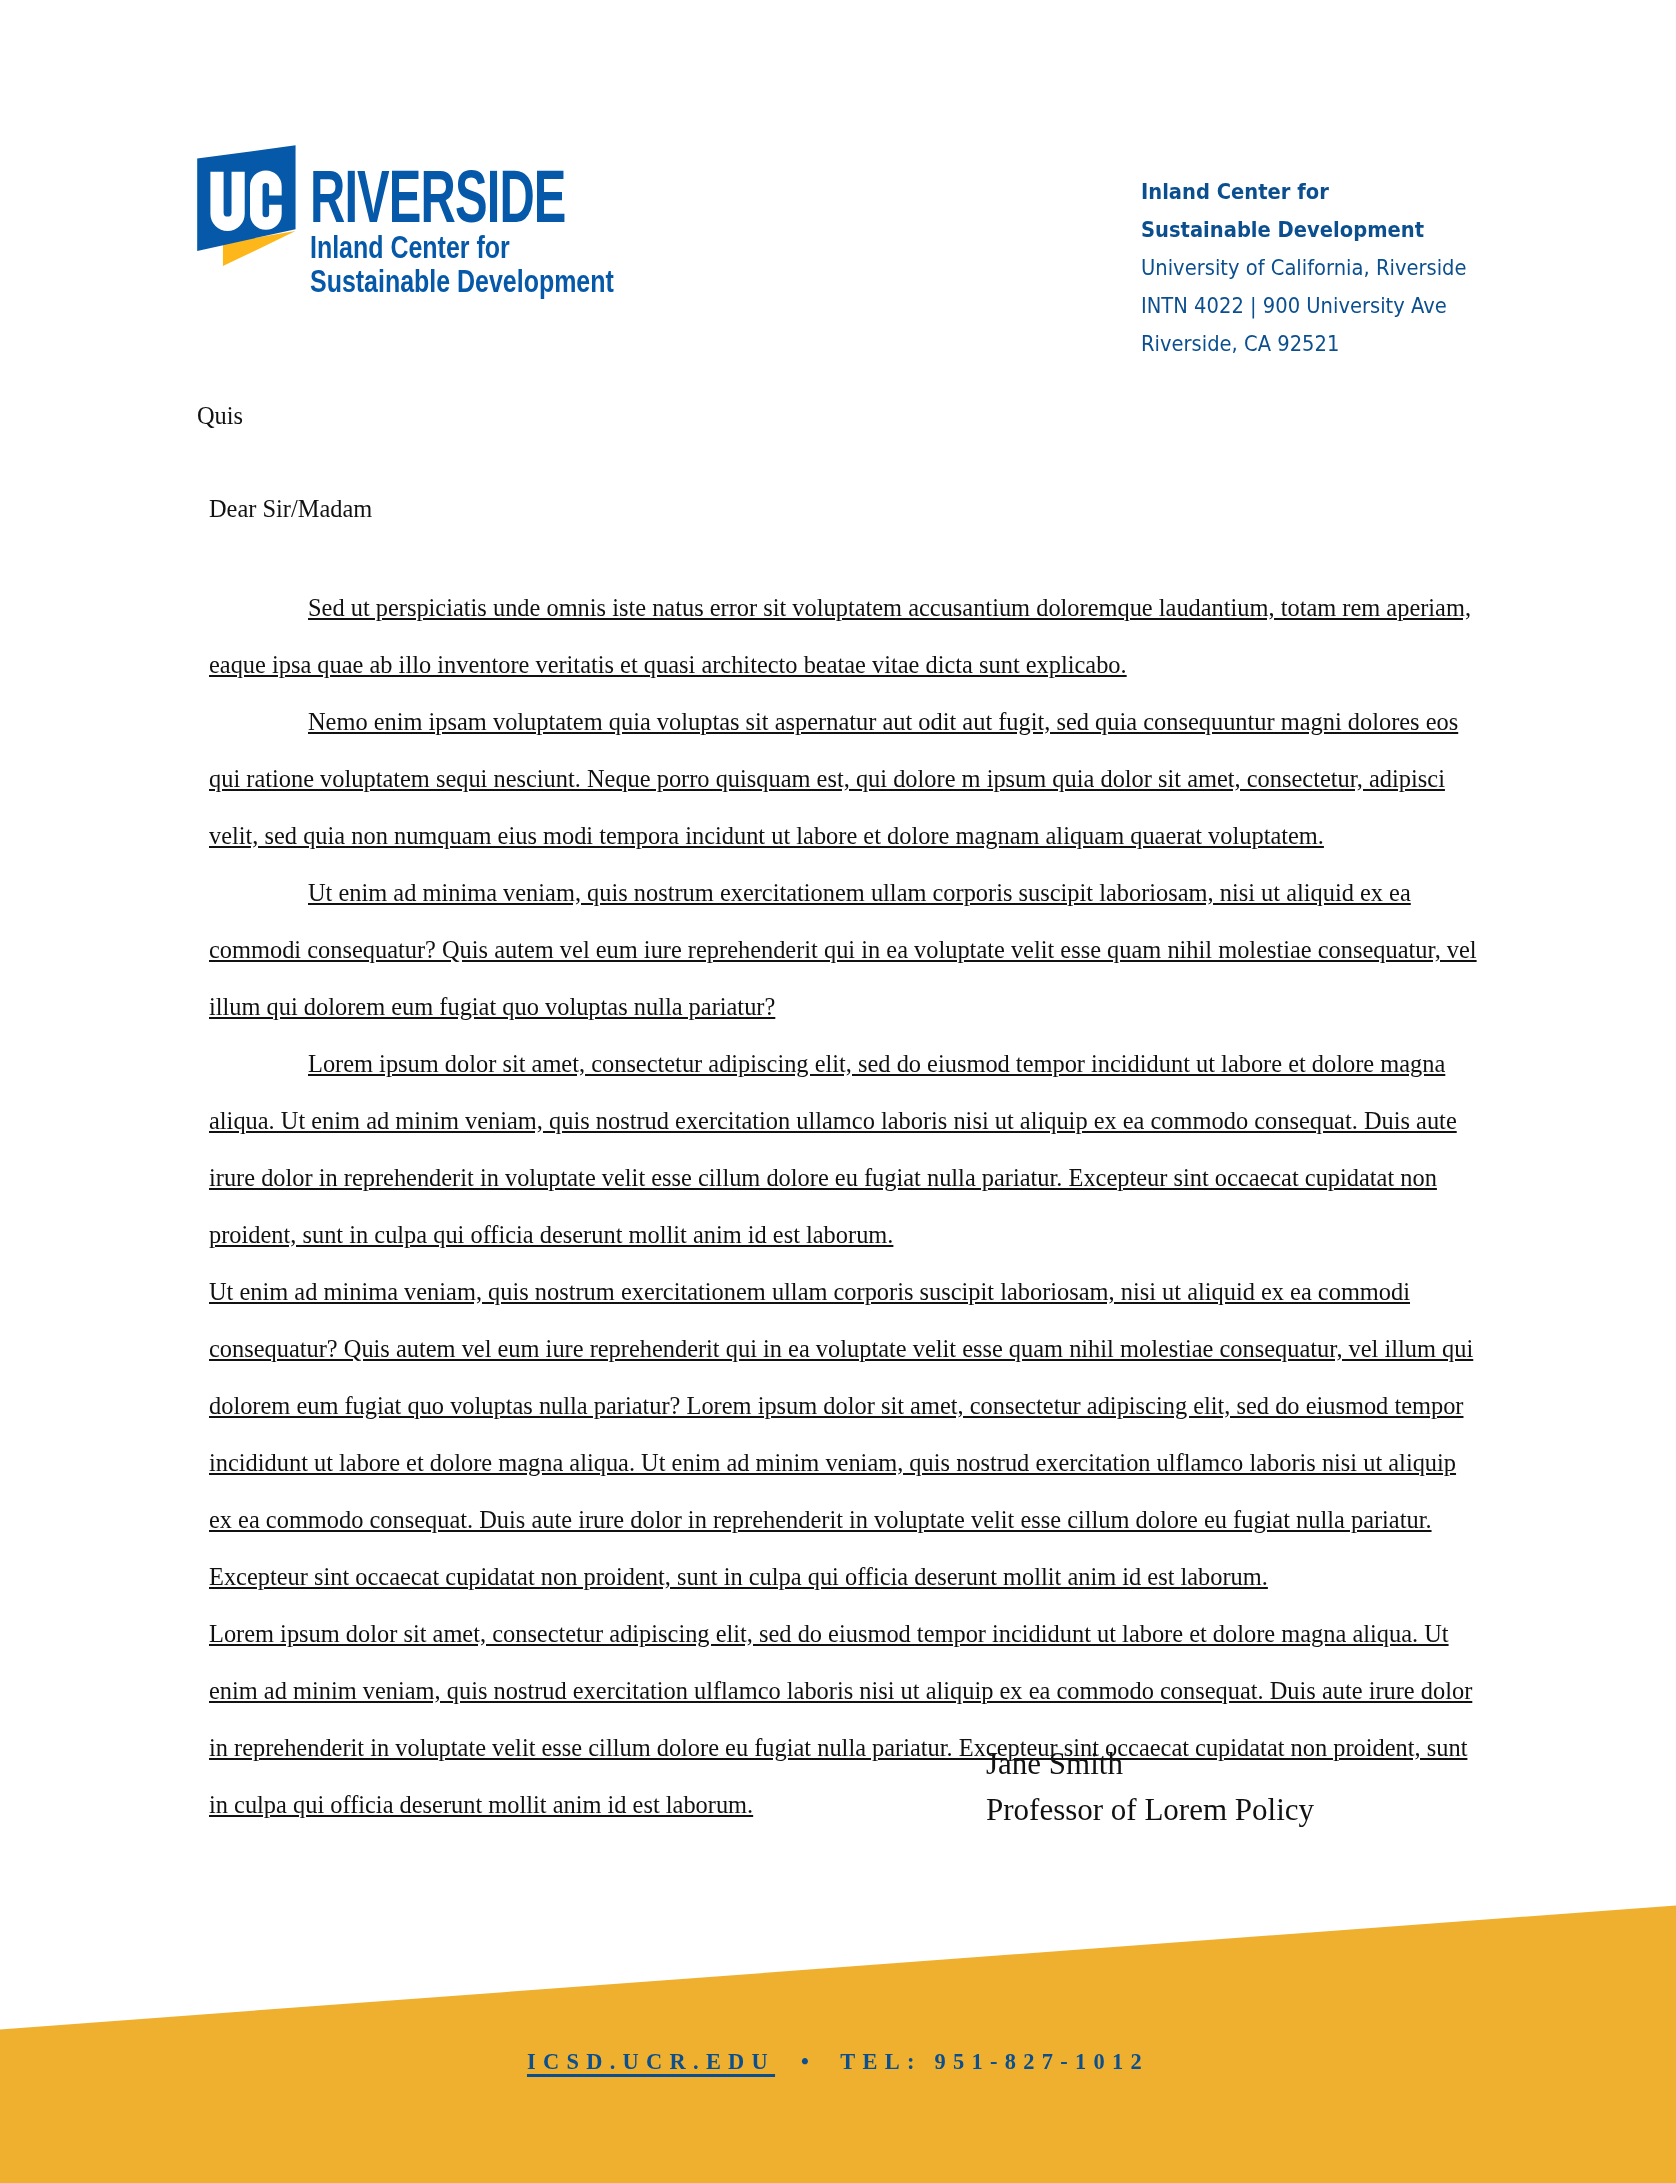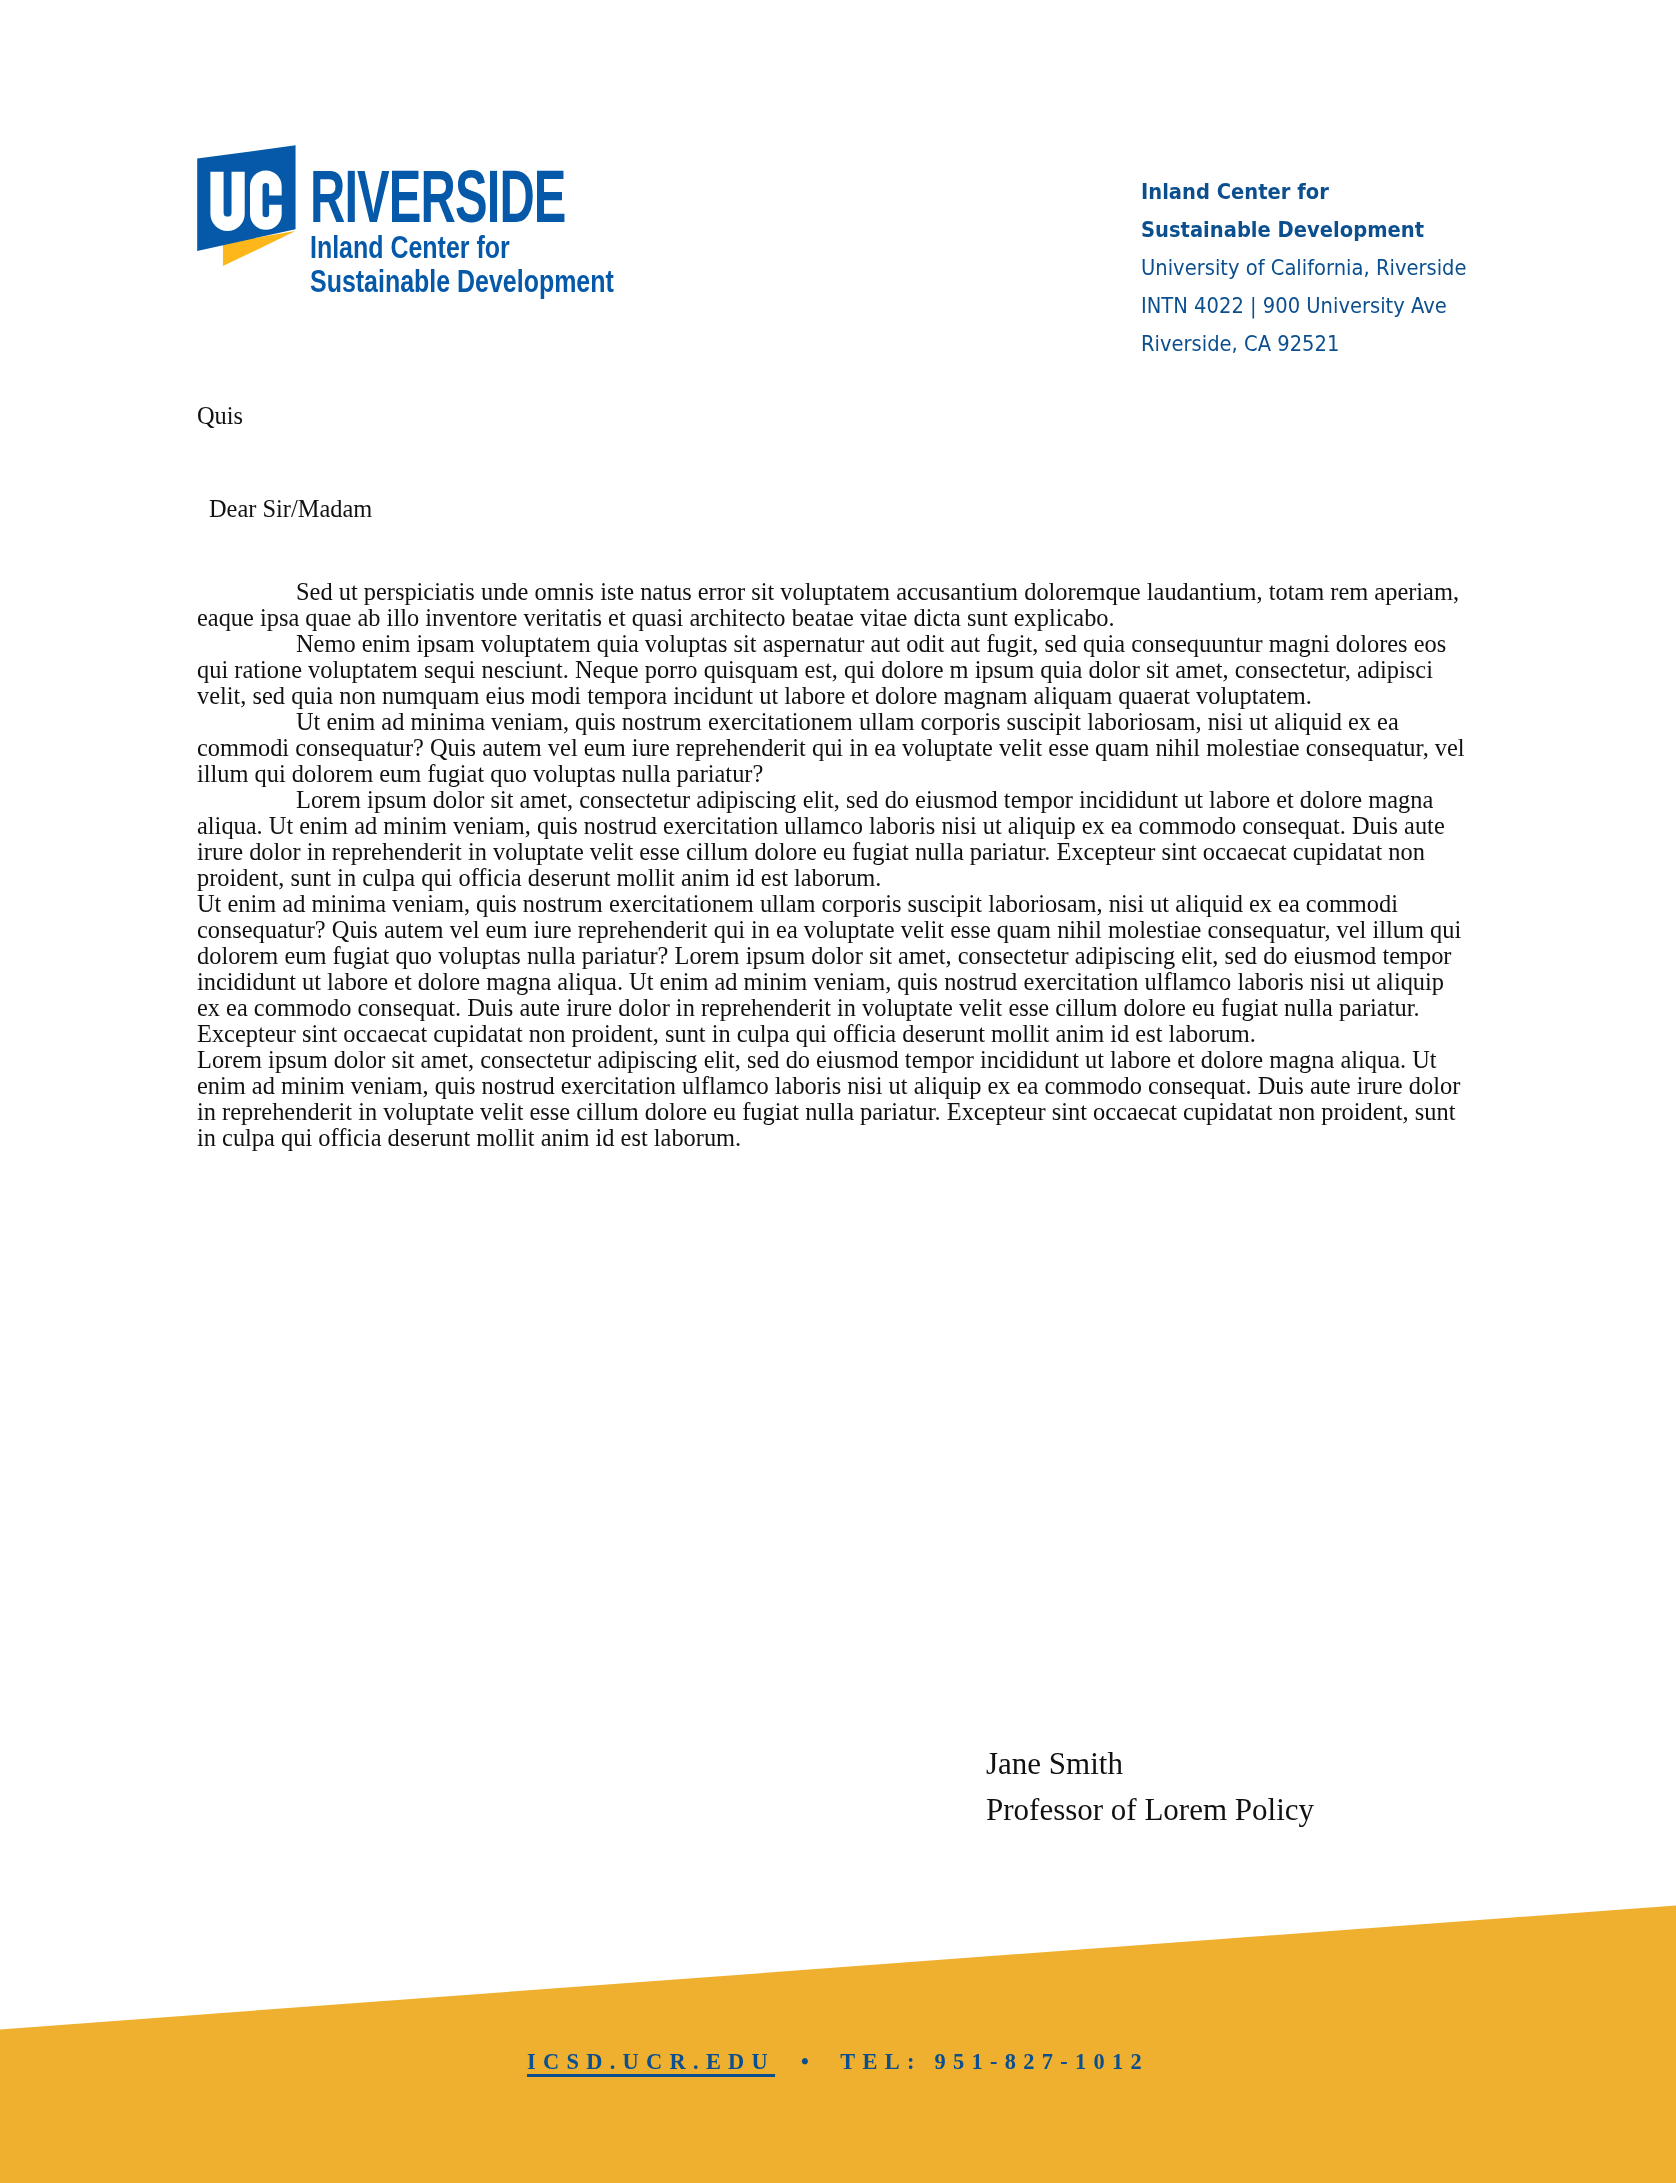--- a/index.html
+++ b/index.html
@@ -9,21 +9,21 @@
   .logo-riverside { position:absolute; left:113px; top:13px; font-family:"Liberation Sans", sans-serif; font-weight:bold; font-size:74px; line-height:79px; color:#0559A8; letter-spacing:-1.3px; transform:scaleX(0.66); transform-origin:left top; white-space:nowrap; }
   .logo-sub { position:absolute; left:113px; font-family:"Liberation Sans", sans-serif; font-weight:bold; font-size:32px; color:#0559A8; transform:scaleX(0.78); transform-origin:left top; white-space:nowrap; line-height:33px; }
   .logo-sub1 { top:87px; }
   .logo-sub2 { top:121px; }
   .address { position:absolute; left:1141px; top:173px; font-family:"DejaVu Sans", sans-serif; font-size:21px; line-height:38px; color:#0B4F8F; white-space:nowrap; }
   .address div { transform:scaleX(0.93); transform-origin:left center; }
   .address .bold { font-weight:bold; }
   .letter { position:absolute; left:197px; top:0; width:1273px; font-size:24.4px; }
   .date { position:absolute; left:0; top:396px; line-height:40px; }
   .salutation { position:absolute; left:12px; top:489px; line-height:40px; }
-  .body { position:absolute; left:0; top:579px; width:1273px; line-height:26px; }
+  .body { position:absolute; left:12px; top:579px; width:1273px; line-height:57px;text-decoration:underline; }
   .body p { margin:0; }
   .body p.indent { text-indent:99px; }
   .sign { position:absolute; left:986px; top:1741px; font-size:31px; line-height:46px; }
   .footer { position:absolute; left:0; top:0; width:1676px; height:2183px; pointer-events:none; }
   .footer-text { position:absolute; left:0; width:1676px; top:2049px; text-align:center; font-family:Liberation Serif, serif; font-weight:bold; font-size:22.4px; color:#0B4F8F; letter-spacing:7.3px; white-space:nowrap; }
   .footer-text a { color:#0B4F8F; text-decoration:underline; text-decoration-thickness:2.6px; text-underline-offset:5.3px; pointer-events:auto; cursor:pointer; }
   .footer-text .sep { margin:0 24px 0 26px; }
 </style>
 </head>
 <body>

